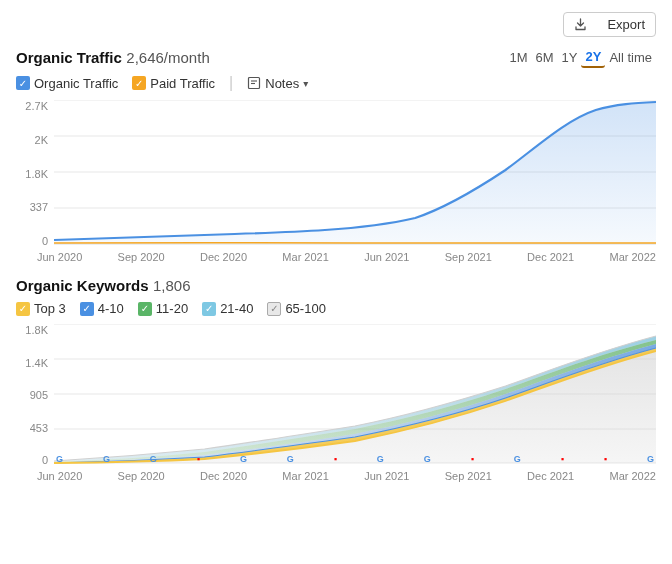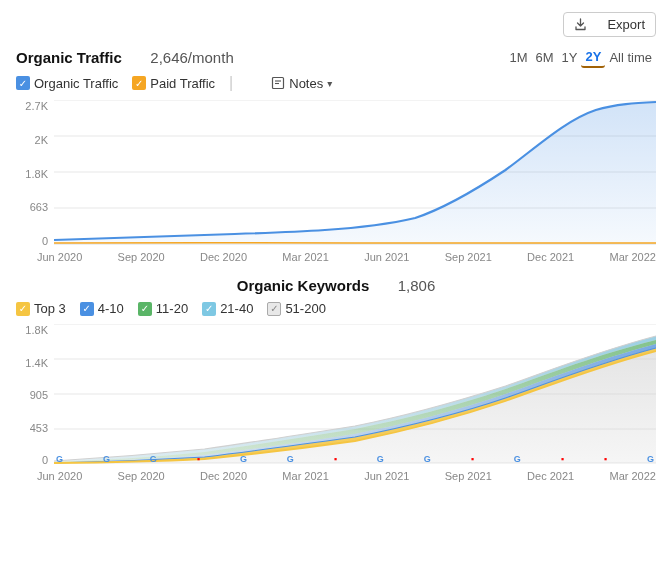--- a/index.html
+++ b/index.html
@@ -42,21 +42,20 @@
     }
     .section-title {
       font-size: 15px;
       font-weight: 700;
       color: #111;
     }
     .section-value {
       font-size: 15px;
       font-weight: 400;
       color: #555;
-      margin-left: 24px;
     }
     .time-filters {
       display: flex;
       align-items: center;
     }
     .time-filter {
       font-size: 13px;
       color: #555;
       cursor: pointer;
       padding: 2px 4px;
@@ -87,37 +86,35 @@
     }
     .notes-btn {
       display: flex;
       align-items: center;
       gap: 4px;
       font-size: 13px;
       color: #333;
       cursor: pointer;
       background: none;
       border: none;
-      margin-left: 24px;
     }
     .x-axis-labels {
       display: flex;
       justify-content: space-between;
       font-size: 11px;
       color: #888;
       padding: 0 0 0 0;
       margin-top: 2px;
       margin-bottom: 14px;
       margin-left: 21px;
     }
 
     
     .section2-header {
       margin-bottom: 6px;
-      justify-content: center;
     }
     .legend-row2 {
       display: flex;
       align-items: center;
       gap: 14px;
       margin-bottom: 8px;
       font-size: 13px;
       flex-wrap: wrap;
     }
 
@@ -205,21 +202,21 @@
       <span>Notes</span>
       <span style="font-size:10px; color:#555">▾</span>
     </button>
   </div>
 
   <div class="chart-container">
     <div class="y-axis">
       <span>2.7K</span>
       <span>2K</span>
       <span>1.8K</span>
-      <span>663</span>
+      <span>337</span>
       <span>0</span>
     </div>
     <div class="chart-area">
       <svg width="100%" height="145" viewBox="0 0 600 145" preserveAspectRatio="none">
 
         <line x1="0" y1="0" x2="600" y2="0" stroke="#e8e8e8" stroke-width="1"></line>
         <line x1="0" y1="36" x2="600" y2="36" stroke="#e8e8e8" stroke-width="1"></line>
         <line x1="0" y1="72" x2="600" y2="72" stroke="#e8e8e8" stroke-width="1"></line>
         <line x1="0" y1="108" x2="600" y2="108" stroke="#e8e8e8" stroke-width="1"></line>
         <line x1="0" y1="144" x2="600" y2="144" stroke="#e8e8e8" stroke-width="1"></line>
@@ -269,21 +266,21 @@
     <label class="legend-item">
       <span class="checkbox-icon cb-green">✓</span>
       <span> 11-20</span>
     </label>
     <label class="legend-item">
       <span class="checkbox-icon cb-lightblue">✓</span>
       <span> 21-40</span>
     </label>
     <label class="legend-item">
       <span class="checkbox-icon cb-gray" style="color:#888;">✓</span>
-      <span> 51-200</span>
+      <span> 65-100</span>
     </label>
   </div>
 
   <div class="chart-container">
     <div class="y-axis">
       <span>1.8K</span>
       <span>1.4K</span>
       <span>905</span>
       <span>453</span>
       <span>0</span>

